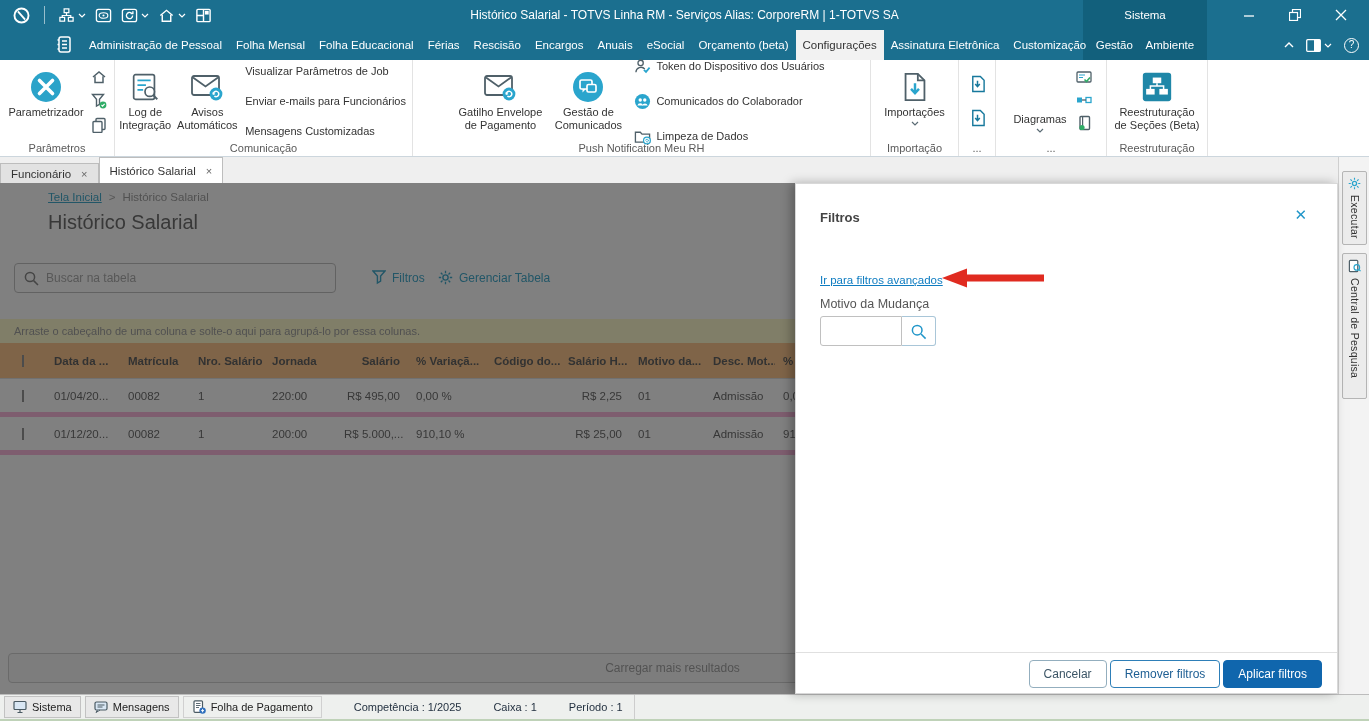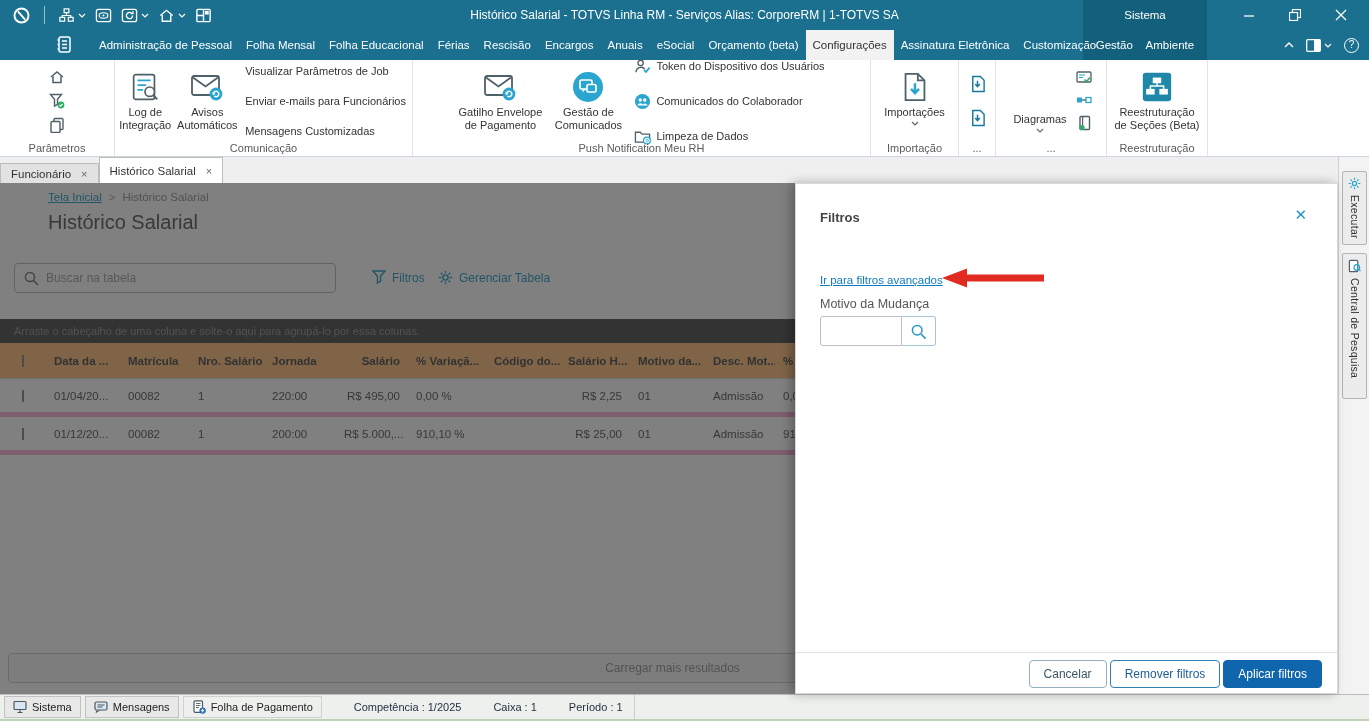--- a/index.html
+++ b/index.html
@@ -11,21 +11,21 @@
   
   .header { position:absolute; top:0; left:0; width:100%; height:60px; background:#1b6f8f; }
   .titlebar { position:relative; height:30px; display:flex; align-items:center; padding:0 12px; }
   .tb-left { display:flex; align-items:center; gap:9px; z-index:2; }
   .tb-sep { width:1px; height:18px; background:rgba(255,255,255,.55); margin:0 4px; }
   .tb-ic { display:flex; align-items:center; gap:3px; color:#fff; }
   .tb-title { position:absolute; left:50%; top:0; transform:translateX(-50%); height:30px; line-height:30px;
               color:#fff; font-size:12px; white-space:nowrap; z-index:1; }
   .tb-controls { margin-left:auto; display:flex; align-items:center; gap:34px; padding-right:10px; z-index:3; color:#fff; }
 
-  .menubar { position:relative; height:30px; display:flex; align-items:center; padding-left:46px; z-index:2; }
+  .menubar { position:relative; height:30px; display:flex; align-items:center; padding-left:36px; z-index:2; }
   .mb-book { position:absolute; left:54px; top:5px; }
   .mb-items { display:flex; align-items:center; margin-left:46px; height:30px; }
   .mb-item { color:#fff; font-size:11.5px; padding:0 7px; height:30px; line-height:30px; white-space:nowrap; }
   .mb-item.selected { background:#f2f2f2; color:#333; }
   .mb-right { position:absolute; right:10px; top:0; height:30px; display:flex; align-items:center; gap:12px; color:#fff; }
   .help-badge { width:15px; height:15px; border:1.4px solid #fff; border-radius:50%; font-size:10px; line-height:12px; text-align:center; color:#fff; }
 
   .sistema-block { position:absolute; left:1083px; top:0; width:124px; height:60px; background:#12607c; z-index:1; }
   .sb-top { height:30px; line-height:30px; text-align:center; color:#fff; font-size:11.5px; }
   .sb-bottom { height:30px; display:flex; align-items:center; justify-content:space-evenly; }
@@ -58,21 +58,21 @@
   .bc-sep { color:#999; }
   .bc-cur { color:#8a8a8a; }
   .page-title { position:absolute; left:48px; top:28px; font-size:20px; color:#4d4d4d; }
   .searchbox { position:absolute; left:14px; top:80px; width:322px; height:30px; border:1px solid #b5b5b5; border-radius:4px;
                display:flex; align-items:center; padding:0 8px; gap:7px; background:#fff; }
   .searchbox input { border:none; outline:none; flex:1; font-size:12px; color:#444; font-family:"Liberation Sans",sans-serif; background:transparent; }
   .searchbox input::placeholder { color:#9a9a9a; }
   .toollink { position:absolute; top:87px; display:flex; align-items:center; gap:6px; font-size:12px; color:#1496c0; }
   .toollink.filters { left:372px; }
   .toollink.manage { left:438px; }
-  .group-hint { position:absolute; left:0; right:0; top:136px; height:24px; background:#404040; font-size:11px; color:#8a8a8a;
+  .group-hint { position:absolute; left:0; right:0; top:136px; height:24px; background:#fef9c3; font-size:11px; color:#8a8a8a;
                 line-height:24px; padding-left:14px; }
   .grid { position:absolute; left:0; top:160px; right:0; }
   .grid-row { display:grid; grid-template-columns:46px 74px 70px 74px 72px 72px 78px 74px 70px 75px 70px 60px; align-items:center; }
   .grid-head { height:36px; border-bottom:1px solid #d9d9d9; background:#fdba74; font-size:11.5px; color:#3c3c3c; font-weight:bold; }
   .grid-data { height:38px; border-bottom:5px solid #f9a8d4; font-size:11.5px; color:#4a4a4a; }
   .gcell { padding:0 8px; white-space:nowrap; overflow:hidden; }
   .gcell.r { text-align:right; }
   .cb { width:16px; height:16px; border:1px solid #7d7d7d; border-radius:3px; background:#fff; margin-left:14px; }
   .load-more { position:absolute; left:8px; top:470px; width:1329px; height:30px; border:1px solid #c7c7c7; border-radius:4px;
                background:#f8f8f8; text-align:center; line-height:28px; font-size:12px; color:#8d8d8d; }
@@ -242,20 +242,29 @@
             </svg>
         </span>
         <span class="help-badge" data-interactable="true">?</span>
       </div>
     </div>
   </div>
 
   <div class="ribbon" data-interactable="false">
 
     <div class="rgroup" style="width:115px;" data-interactable="false">
+      <div class="rbtn" style="width:84px;" data-interactable="true">
+        <span class="rb-ico" data-interactable="false">
+          <svg class="ic" width="36" height="36" viewBox="0 0 36 36">
+              <circle cx="18" cy="18" r="15" fill="#2ba3c9"></circle>
+              <path d="M11.5 24.5l13-13M11.5 11.5l13 13" stroke="#fff" stroke-width="3.6" stroke-linecap="round"></path>
+            </svg>
+        </span>
+        <span class="rb-label" data-interactable="false">Parametrizador</span>
+      </div>
       <div class="smallcol">
         <span data-interactable="true">
             <svg class="ic" width="16" height="16" viewBox="0 0 16 16">
               <path d="M2 8l6-5 6 5" fill="none" stroke="#4f6069" stroke-width="1.5"></path>
               <path d="M4 7.3V13.5h8V7.3" fill="none" stroke="#4f6069" stroke-width="1.5"></path>
             </svg>
           </span>
         <span data-interactable="true">
             <svg class="ic" width="16" height="16" viewBox="0 0 16 16">
               <path d="M1.5 1.5h11l-4 4.8v5l-3 1.7V6.3z" fill="none" stroke="#4f6069" stroke-width="1.4"></path>

